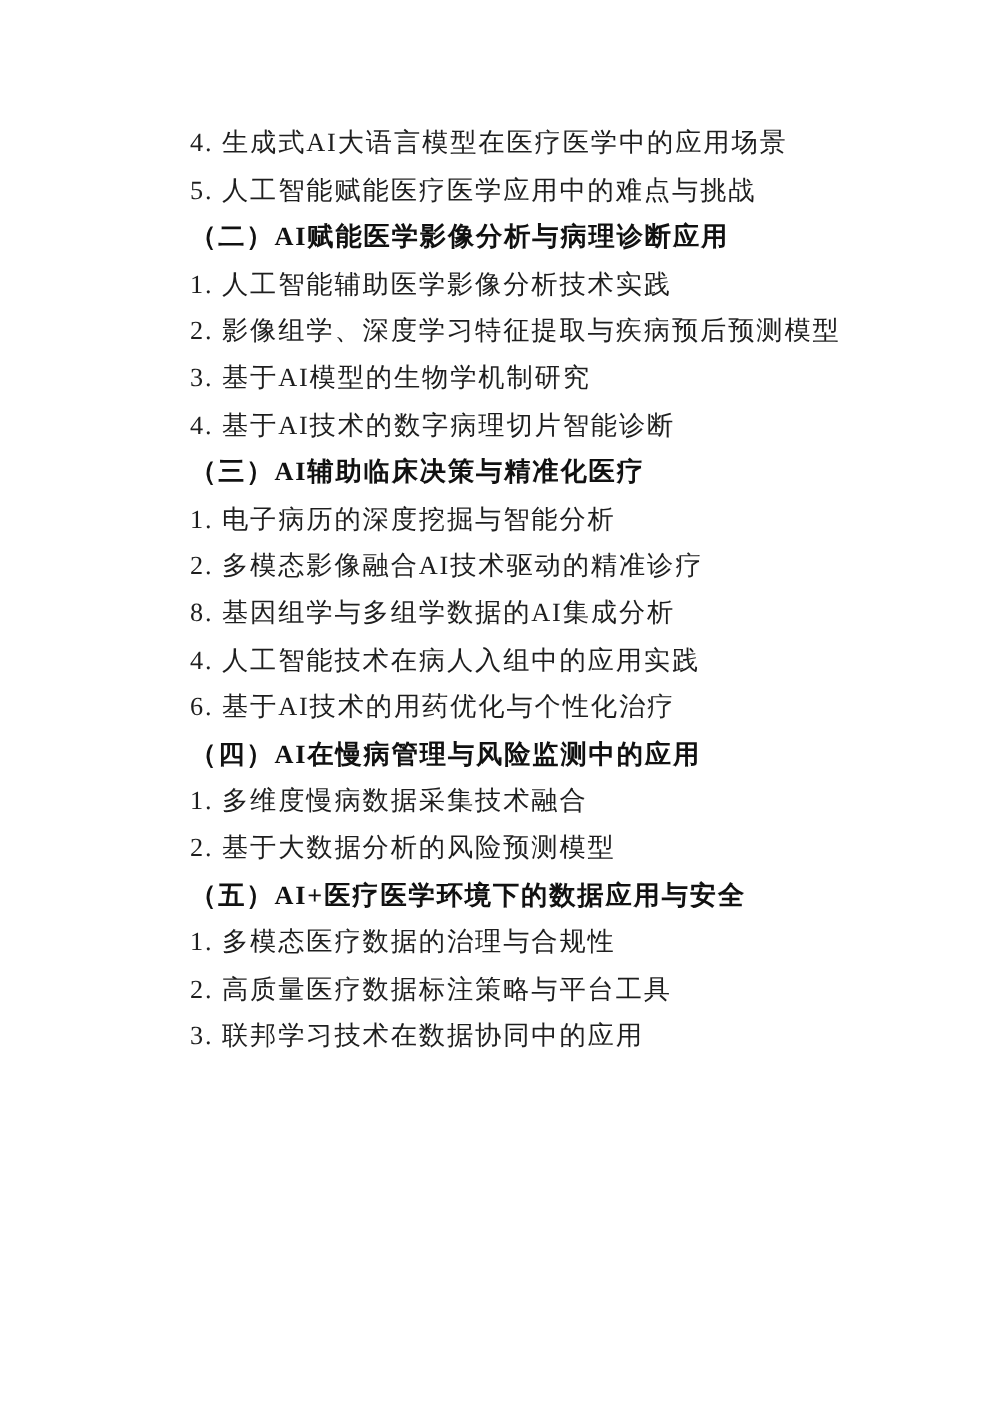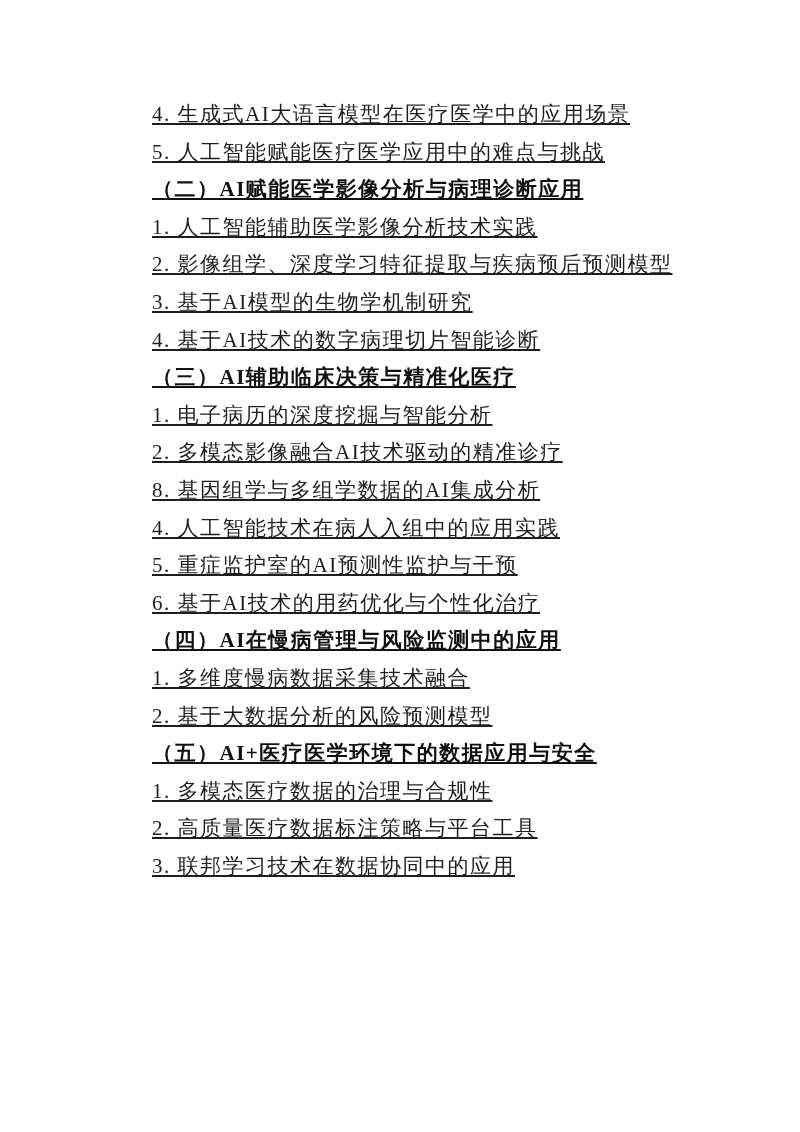--- a/index.html
+++ b/index.html
@@ -25,21 +25,20 @@
     top: 96px;
     right: 20px;
     color: #1e1e1e;
     font-size: 21px;
     line-height: 37.6px;
     letter-spacing: 1.5px;
     white-space: nowrap;
   }
   .line {
     height: 37.6px;
-    text-decoration: underline;
   }
   .line.heading {
     font-weight: 700;
     color: #111111;
   }
   .watermark {
     position: absolute;
     top: 1137px;
     left: 551px;
     height: 36px;
@@ -70,21 +69,20 @@
       <div class="line heading">（二）AI赋能医学影像分析与病理诊断应用</div>
       <div class="line item">1. 人工智能辅助医学影像分析技术实践</div>
       <div class="line item">2. 影像组学、深度学习特征提取与疾病预后预测模型</div>
       <div class="line item">3. 基于AI模型的生物学机制研究</div>
       <div class="line item">4. 基于AI技术的数字病理切片智能诊断</div>
       <div class="line heading">（三）AI辅助临床决策与精准化医疗</div>
       <div class="line item">1. 电子病历的深度挖掘与智能分析</div>
       <div class="line item">2. 多模态影像融合AI技术驱动的精准诊疗</div>
       <div class="line item">8. 基因组学与多组学数据的AI集成分析</div>
       <div class="line item">4. 人工智能技术在病人入组中的应用实践</div>
-      <div class="line item">5. 重症监护室的AI预测性监护与干预</div>
       <div class="line item">6. 基于AI技术的用药优化与个性化治疗</div>
       <div class="line heading">（四）AI在慢病管理与风险监测中的应用</div>
       <div class="line item">1. 多维度慢病数据采集技术融合</div>
       <div class="line item">2. 基于大数据分析的风险预测模型</div>
       <div class="line heading">（五）AI+医疗医学环境下的数据应用与安全</div>
       <div class="line item">1. 多模态医疗数据的治理与合规性</div>
       <div class="line item">2. 高质量医疗数据标注策略与平台工具</div>
       <div class="line item">3. 联邦学习技术在数据协同中的应用</div>
     </div>
 

